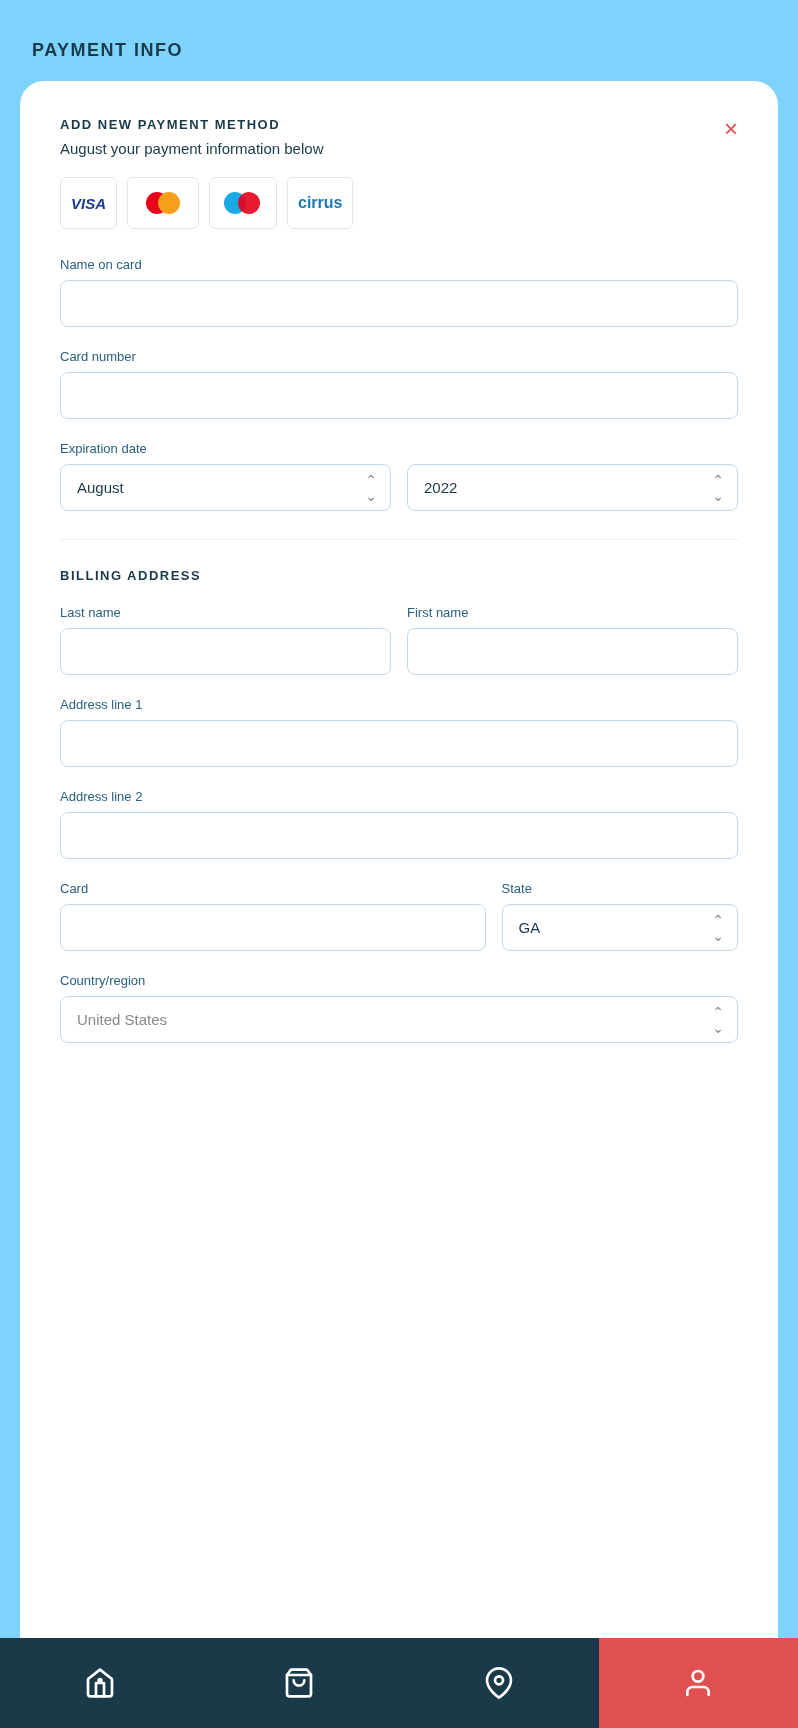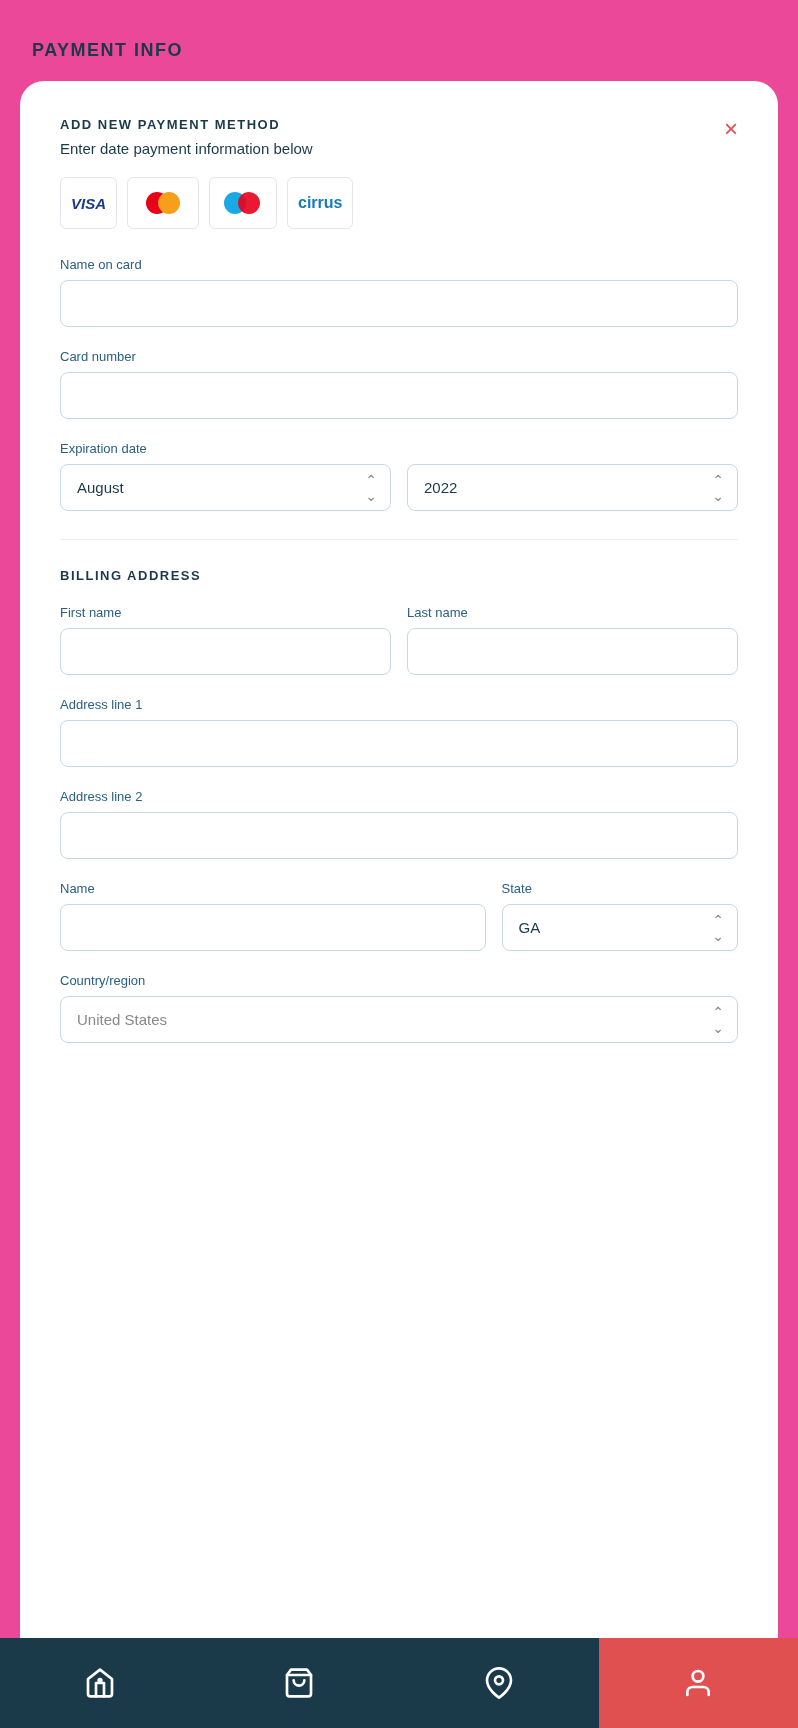--- a/index.html
+++ b/index.html
@@ -7,21 +7,21 @@
       width: 798px;
       min-height: 1728px;
       background: #f0f2f5;
       font-family: -apple-system, BlinkMacSystemFont, 'Segoe UI', sans-serif;
       position: relative;
     }
 
     .page-wrapper {
       width: 798px;
       min-height: 1728px;
-      background: #ec4899;
+      background: #7dd3fc;
       display: flex;
       flex-direction: column;
     }
 
     .page-header {
       padding: 40px 32px 20px 32px;
     }
 
     .page-title {
       font-size: 18px;
@@ -266,21 +266,21 @@
 
 <div class="page-wrapper">
   <div class="page-header">
     <h1 class="page-title">PAYMENT INFO</h1>
   </div>
 
   <div class="card" style="position:relative;">
     <div style="display:flex; justify-content:space-between; align-items:flex-start;">
       <div>
         <div class="section-title">ADD NEW PAYMENT METHOD</div>
-        <p class="subtitle">Enter date payment information below</p>
+        <p class="subtitle">August your payment information below</p>
       </div>
       <button class="close-btn" style="position:static; font-size:24px; color:#e05050;">×</button>
     </div>
 
     <div class="card-logos">
       <div class="card-logo visa-logo">VISA</div>
       <div class="card-logo">
         <div class="mc-wrapper">
           <div class="mc-circle1"></div>
           <div class="mc-circle2"></div>
@@ -348,44 +348,44 @@
       </div>
     </div>
 
     <div class="divider"></div>
 
     <div class="billing-section-title">BILLING ADDRESS</div>
 
     <div class="field-group">
       <div class="row-2">
         <div>
+          <label class="field-label">Last name</label>
+          <input type="text" placeholder="" style="">
+        </div>
+        <div>
           <label class="field-label">First name</label>
           <input type="text" placeholder="" style="">
         </div>
-        <div>
-          <label class="field-label">Last name</label>
-          <input type="text" placeholder="" style="">
-        </div>
       </div>
     </div>
 
     <div class="field-group">
       <label class="field-label">Address line 1</label>
       <input type="text" placeholder="" style="">
     </div>
 
     <div class="field-group">
       <label class="field-label">Address line 2</label>
       <input type="text" placeholder="" style="">
     </div>
 
     <div class="field-group">
       <div style="display:flex; gap:16px; align-items:flex-end;">
         <div style="flex:1.8;">
-          <label class="field-label">Name</label>
+          <label class="field-label">Card</label>
           <input type="text" placeholder="" style="">
         </div>
         <div style="flex:1;">
           <label class="field-label">State</label>
           <div class="select-wrapper">
             <select class="has-value">
               <option>AL</option><option>AK</option><option>AZ</option><option>AR</option><option>CA</option>
               <option>CO</option><option>CT</option><option>DE</option><option>FL</option><option selected="">GA</option>
               <option>HI</option><option>ID</option><option>IL</option><option>IN</option><option>IA</option>
               <option>KS</option><option>KY</option><option>LA</option><option>ME</option><option>MD</option>

